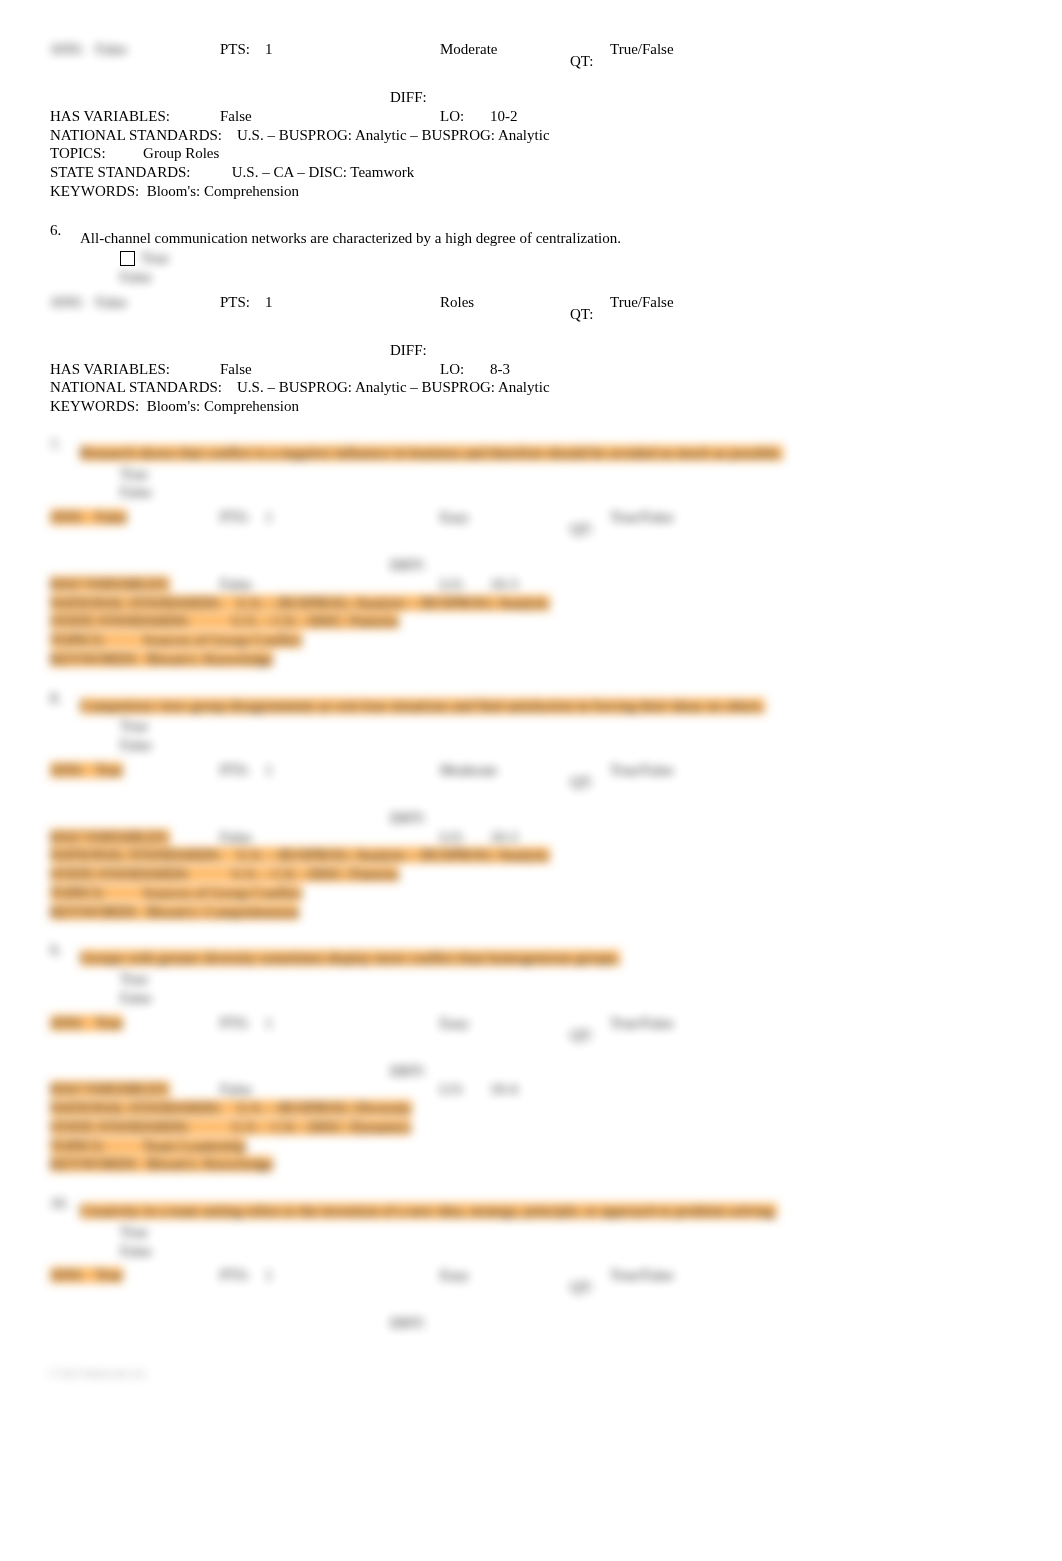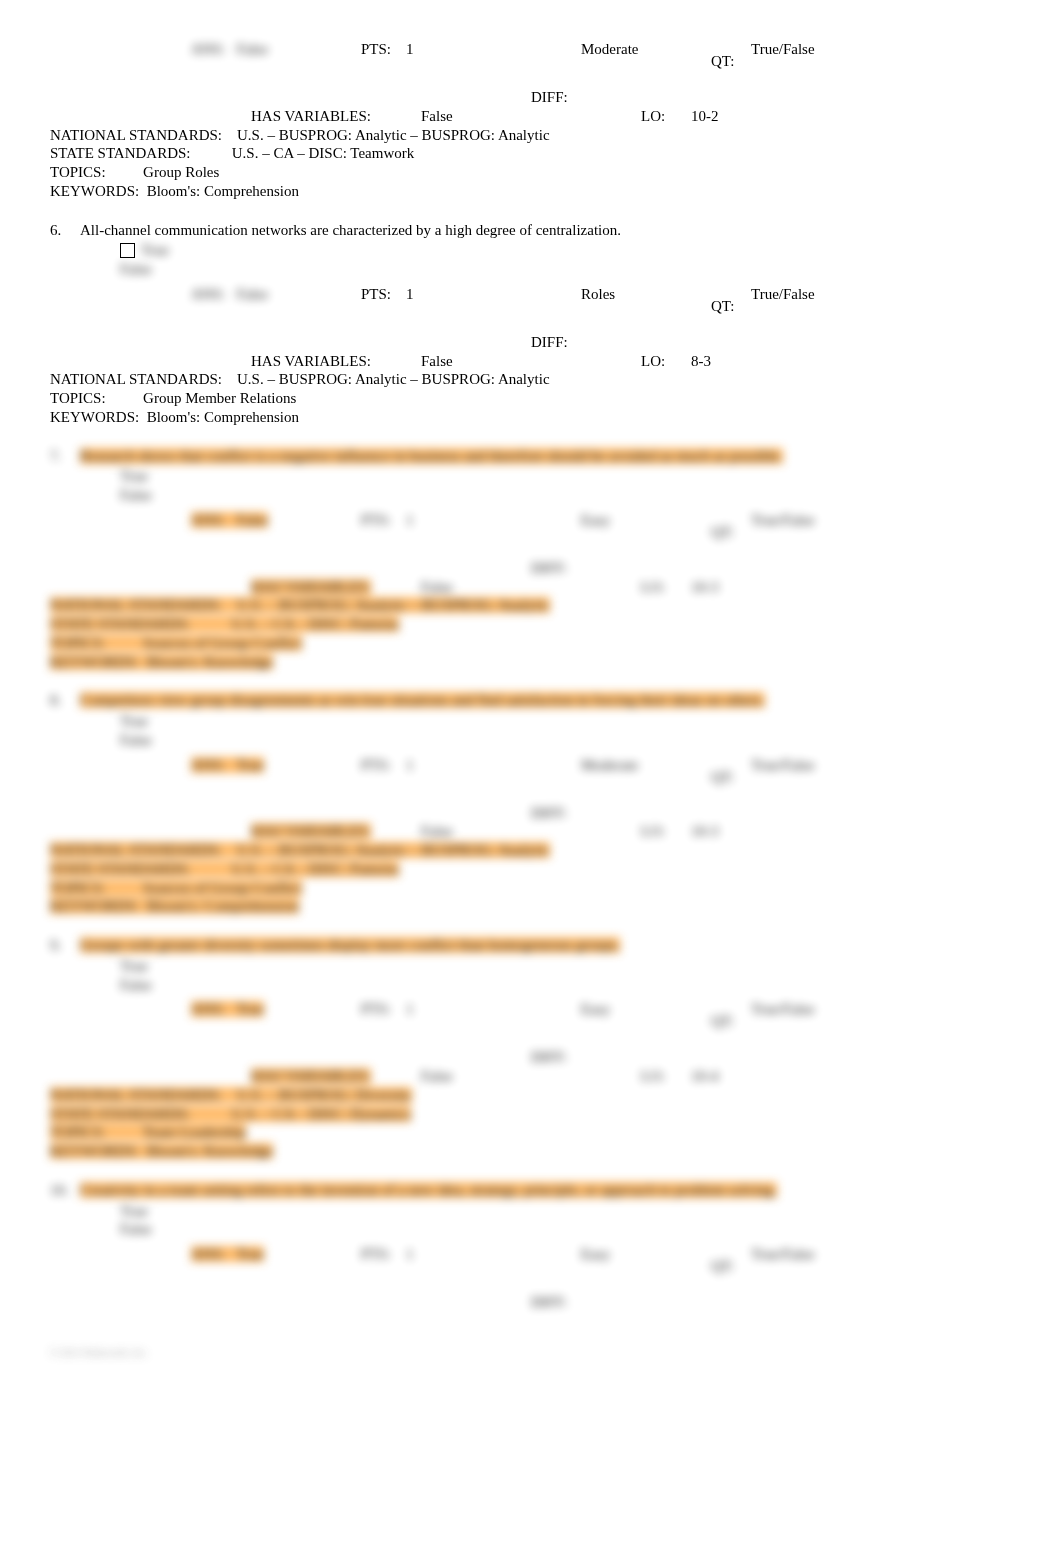--- a/index.html
+++ b/index.html
@@ -9,21 +9,20 @@
     font-size: 15px;
     line-height: 1.25;
     color: #000;
     background: #fff;
     width: 1062px;
     box-sizing: border-box;
   }
   .meta-row {
     display: flex;
     flex-wrap: wrap;
-    justify-content: center;
   }
   .meta-row .cell {
     white-space: pre;
   }
   .col-ans-lbl { width: 170px; }
   .col-pts-lbl { width: 45px; }
   .col-pts-val { width: 125px; }
   .col-diff-lbl { width: 50px; margin-top: 48px; }
   .col-diff-val { width: 130px; }
   .col-qt-lbl  { width: 40px; margin-top: 12px; }
@@ -39,20 +38,21 @@
     margin: 14px 0 2px 0;
     display: flex;
   }
   .question .num {
     width: 30px;
     flex-shrink: 0;
   }
   .question .txt {
     flex: 1;
     white-space: pre-wrap;
+    margin-top: 8px;
   }
   .options {
     margin-left: 70px;
     margin-top: 2px;
     margin-bottom: 6px;
   }
   .opt-row {
     display: flex;
     align-items: center;
     gap: 6px;
@@ -95,22 +95,22 @@
     <span class="cell col-qt-lbl">QT:</span>
     <span class="cell col-qt-val">True/False</span>
   </div>
   <div class="meta-row">
     <span class="cell col-hv-lbl">HAS VARIABLES:</span>
     <span class="cell col-hv-val">False</span>
     <span class="cell col-lo-lbl">LO:</span>
     <span class="cell col-lo-val">10-2</span>
   </div>
   <div class="long-row">NATIONAL STANDARDS:    U.S. – BUSPROG: Analytic – BUSPROG: Analytic</div>
+  <div class="long-row">TOPICS:          Group Roles</div>
   <div class="long-row">STATE STANDARDS:           U.S. – CA – DISC: Teamwork</div>
-  <div class="long-row">TOPICS:          Group Roles</div>
   <div class="long-row">KEYWORDS:  Bloom's: Comprehension</div>
 </div>
 
 <div class="block">
   <div class="question">
     <span class="num">6.</span>
     <span class="txt">All-channel communication networks are characterized by a high degree of centralization.</span>
   </div>
   <div class="options">
     <div class="opt-row">
@@ -130,21 +130,20 @@
     <span class="cell col-qt-lbl">QT:</span>
     <span class="cell col-qt-val">True/False</span>
   </div>
   <div class="meta-row">
     <span class="cell col-hv-lbl">HAS VARIABLES:</span>
     <span class="cell col-hv-val">False</span>
     <span class="cell col-lo-lbl">LO:</span>
     <span class="cell col-lo-val">8-3</span>
   </div>
   <div class="long-row">NATIONAL STANDARDS:    U.S. – BUSPROG: Analytic – BUSPROG: Analytic</div>
-  <div class="long-row">TOPICS:          Group Member Relations</div>
   <div class="long-row">KEYWORDS:  Bloom's: Comprehension</div>
 </div>
 
 <div class="block blur">
   <div class="question">
     <span class="num">7.</span>
     <span class="txt"><span class="orange-highlight">Research shows that conflict is a negative influence in business and therefore should be avoided as much as possible.</span></span>
   </div>
   <div class="options">
     <div class="opt-row">

